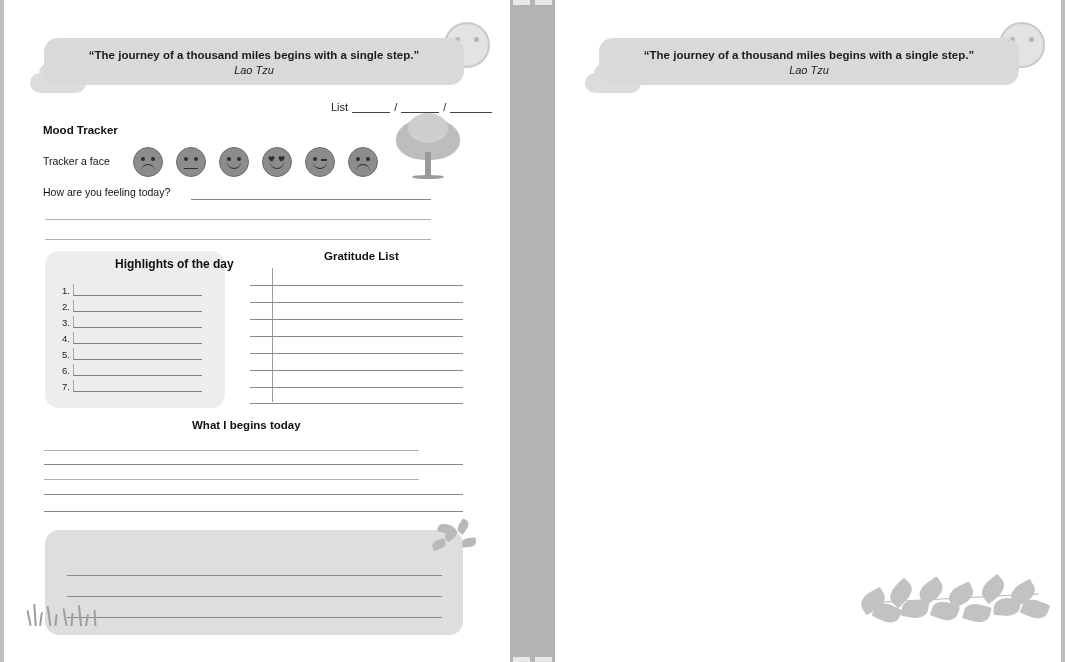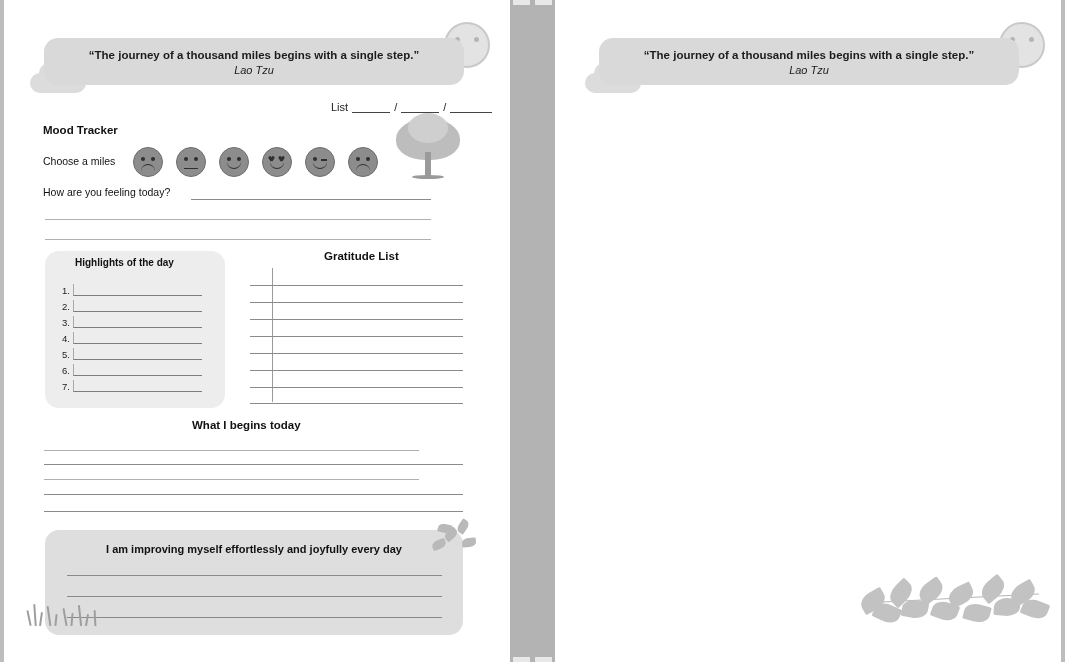--- a/index.html
+++ b/index.html
@@ -263,23 +263,24 @@
   .wline.light { border-bottom: 1px solid #b0b0b0; }
 
   
   .highlights-box {
     position: absolute;
     background: #ededed;
     border-radius: 14px;
   }
   .hl-title {
     position: absolute;
-    font-size: 10px;
+    font-size: 12px;
     font-weight: bold;
     color: #111;
+    margin-left: 40px;
   }
   .hl-item {
     position: absolute;
     display: flex;
     align-items: flex-end;
     font-size: 9.5px;
     color: #222;
   }
   .hl-num {
     width: 14px;
@@ -375,21 +376,21 @@
     <div class="date-row" style="left:331px; top:100px;">
       <span>List</span>
       <span class="date-blank"></span>
       <span class="date-sep">/</span>
       <span class="date-blank"></span>
       <span class="date-sep">/</span>
       <span class="date-blank wide"></span>
     </div>
 
     <div class="heading" style="left:43px; top:124px;">Mood Tracker</div>
-    <div class="label" style="left:43px; top:155px;">Choose a miles</div>
+    <div class="label" style="left:43px; top:155px;">Tracker a face</div>
 
     <div class="face-row" style="left:133px; top:147px;">
       <div class="face sad">
         <span class="eye l"></span>
           <span class="eye r"></span>
           <span class="mouth"></span>
       </div>
       <div class="face flat">
         <span class="eye l"></span>
           <span class="eye r"></span>
@@ -473,21 +474,20 @@
     <div class="wline" style="left:250px; top:403px; width:213px;"></div>
 
     <div class="heading" style="left:192px; top:419px;">What I begins today</div>
     <div class="wline light" style="left:44px; top:450px; width:375px;"></div>
     <div class="wline" style="left:44px; top:464px; width:419px;"></div>
     <div class="wline light" style="left:44px; top:479px; width:375px;"></div>
     <div class="wline" style="left:44px; top:494px; width:419px;"></div>
     <div class="wline" style="left:44px; top:511px; width:419px;"></div>
 
     <div class="affirm-box" style="left:45px; top:530px; width:418px; height:105px;"></div>
-    <div class="affirm-text" style="left:45px; top:543px; width:418px;">I am improving myself effortlessly and joyfully every day</div>
     <div class="wline" style="left:67px; top:575px; width:375px;"></div>
     <div class="wline" style="left:67px; top:596px; width:375px;"></div>
     <div class="wline" style="left:67px; top:617px; width:375px;"></div>
 
     <div class="sprig" style="left:430px; top:518px;">
       <div class="leaf" style="left:2px; top:22px; transform:rotate(-20deg);"></div>
       <div class="leaf" style="left:14px; top:12px; transform:rotate(-40deg);"></div>
       <div class="leaf" style="left:26px; top:4px; transform:rotate(-55deg);"></div>
       <div class="leaf" style="left:8px; top:6px; transform:rotate(15deg);"></div>
       <div class="leaf" style="left:32px; top:20px; transform:rotate(-5deg);"></div>

